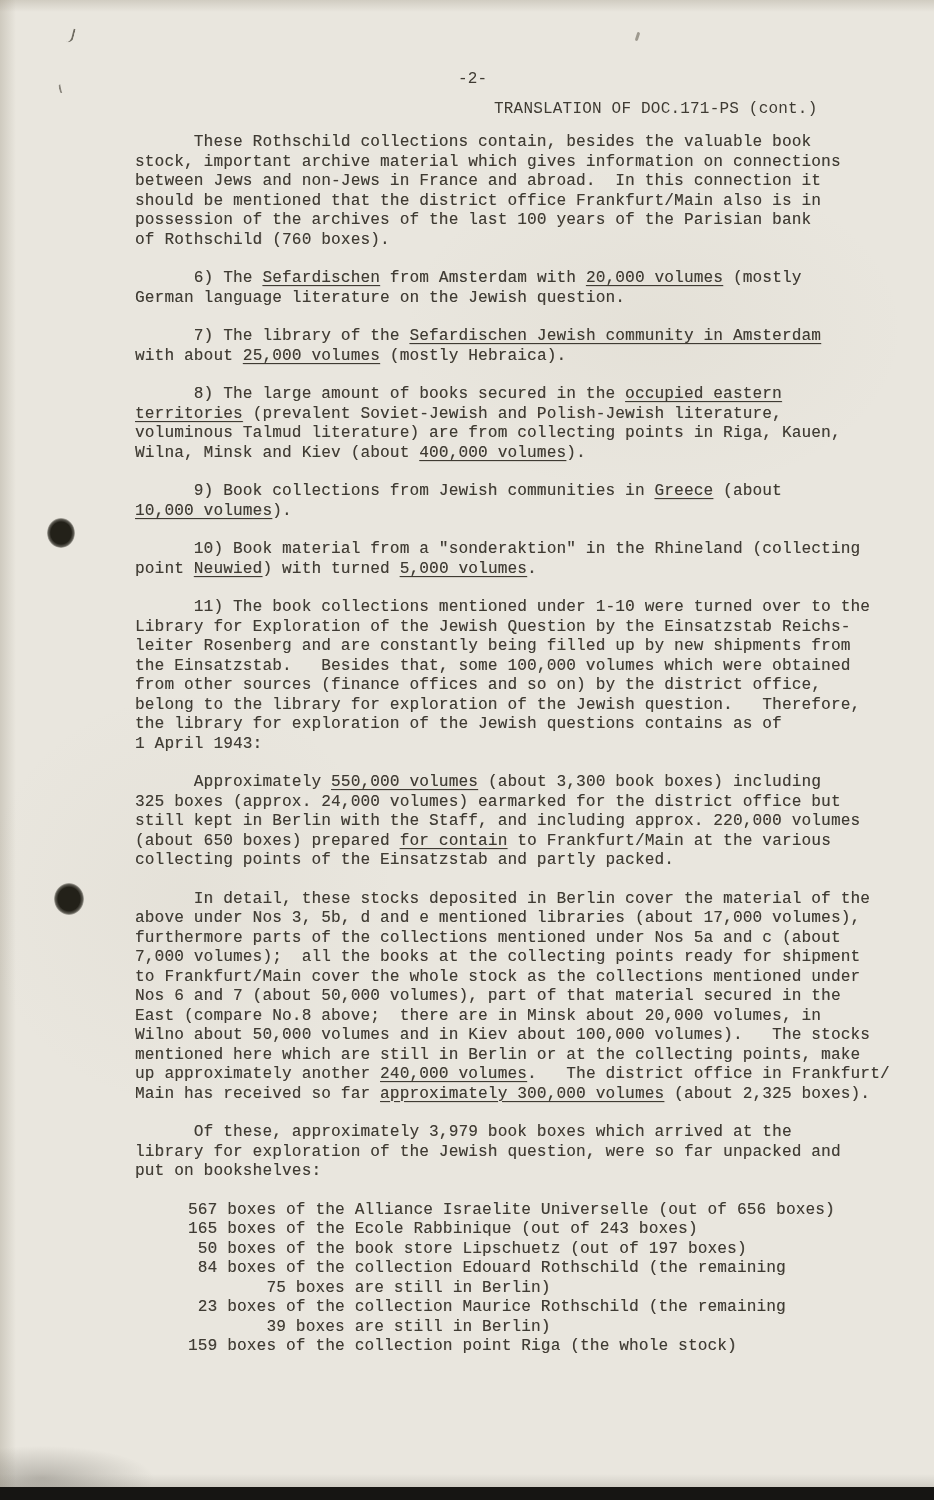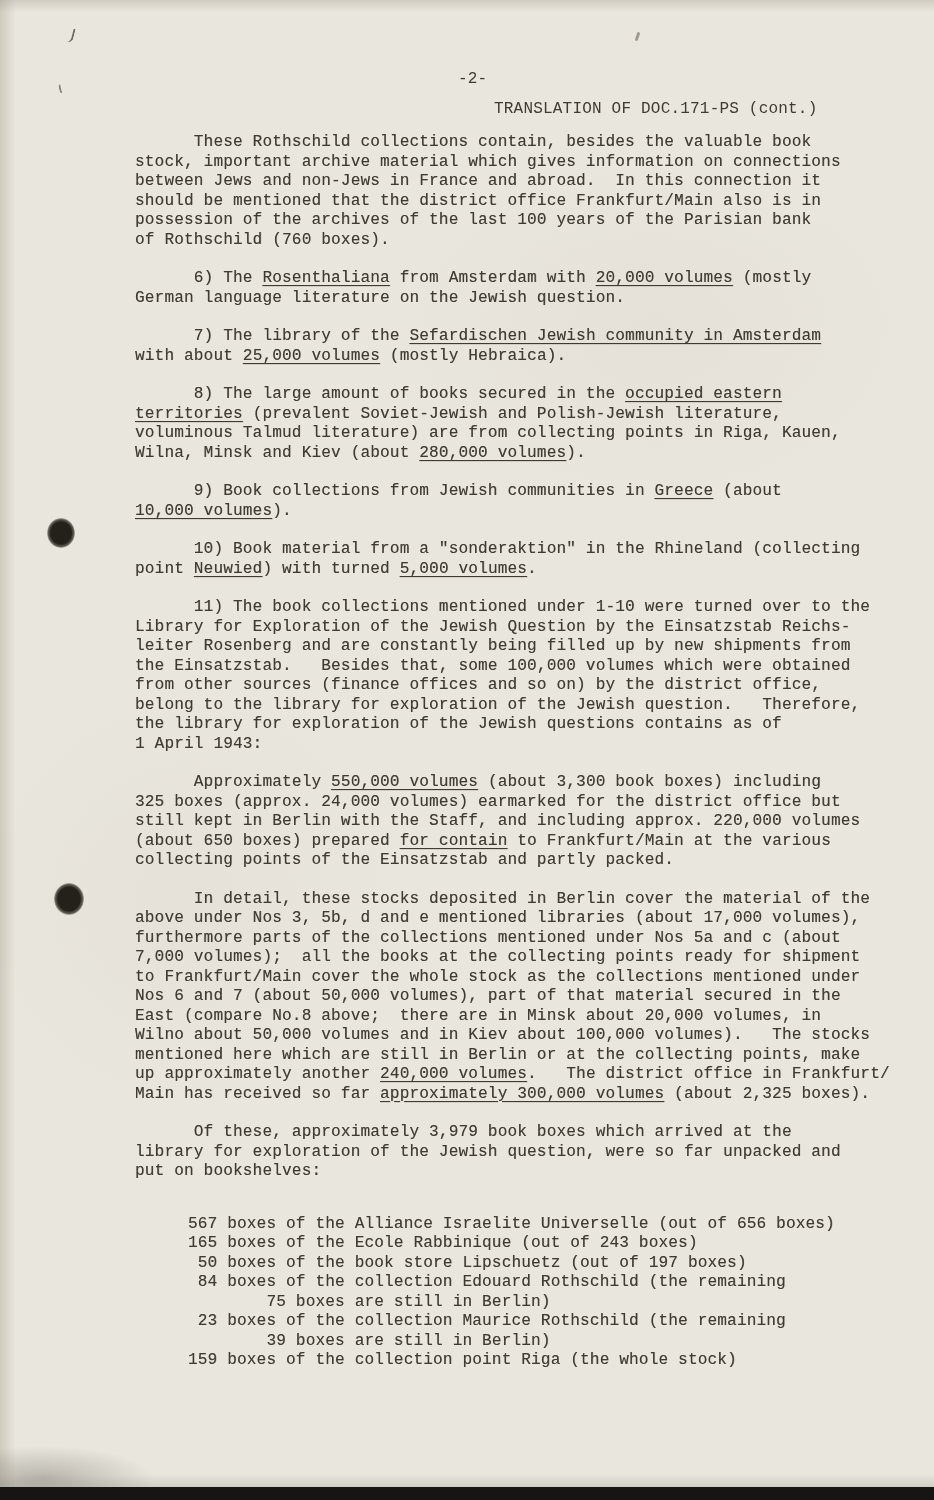--- a/index.html
+++ b/index.html
@@ -46,21 +46,21 @@
     width:788px;
     font-size:16px;
     line-height:19.5px;
     letter-spacing:0.2px;
     white-space:pre-wrap;
     text-shadow: 0.3px 0.3px 0.6px rgba(59,54,45,0.45);
   }
   .para { margin-top:19px; }
   .para:first-child { margin-top:0; }
   .u { text-decoration:underline; text-underline-offset:3px; text-decoration-thickness:1px; }
-  .list { margin-top:33px; padding-left:53px; }
+  .list { margin-top:19px; padding-left:53px; }
 </style>
 </head>
 <body>
 
 <div class="paper">
 
   <div class="mark mark-a"></div>
   <div class="mark mark-b"></div>
   <div class="mark mark-c"></div>
 
@@ -70,26 +70,26 @@
   <div class="header">
     <div class="page-num">-2-</div>
     <div class="doc-title">TRANSLATION OF DOC.171-PS (cont.)</div>
   </div>
 
   <div class="doc-body" id="doc-body"><p class="para"><span>      These Rothschild collections contain, besides the valuable book
 stock, important archive material which gives information on connections
 between Jews and non-Jews in France and abroad.  In this connection it
 should be mentioned that the district office Frankfurt/Main also is in
 possession of the archives of the last 100 years of the Parisian bank
-of Rothschild (760 boxes).</span></p><p class="para"><span>      6) The </span><span class="u">Rosenthaliana</span><span> from Amsterdam with </span><span class="u">20,000 volumes</span><span> (mostly
+of Rothschild (760 boxes).</span></p><p class="para"><span>      6) The </span><span class="u">Sefardischen</span><span> from Amsterdam with </span><span class="u">20,000 volumes</span><span> (mostly
 German language literature on the Jewish question.</span></p><p class="para"><span>      7) The library of the </span><span class="u">Sefardischen Jewish community in Amsterdam</span><span>
 with about </span><span class="u">25,000 volumes</span><span> (mostly Hebraica).</span></p><p class="para"><span>      8) The large amount of books secured in the </span><span class="u">occupied eastern</span><span>
 </span><span class="u">territories</span><span> (prevalent Soviet-Jewish and Polish-Jewish literature,
 voluminous Talmud literature) are from collecting points in Riga, Kauen,
-Wilna, Minsk and Kiev (about </span><span class="u">280,000 volumes</span><span>).</span></p><p class="para"><span>      9) Book collections from Jewish communities in </span><span class="u">Greece</span><span> (about
+Wilna, Minsk and Kiev (about </span><span class="u">400,000 volumes</span><span>).</span></p><p class="para"><span>      9) Book collections from Jewish communities in </span><span class="u">Greece</span><span> (about
 </span><span class="u">10,000 volumes</span><span>).</span></p><p class="para"><span>      10) Book material from a "sonderaktion" in the Rhineland (collecting
 point </span><span class="u">Neuwied</span><span>) with turned </span><span class="u">5,000 volumes</span><span>.</span></p><p class="para"><span>      11) The book collections mentioned under 1-10 were turned over to the
 Library for Exploration of the Jewish Question by the Einsatzstab Reichs-
 leiter Rosenberg and are constantly being filled up by new shipments from
 the Einsatzstab.   Besides that, some 100,000 volumes which were obtained
 from other sources (finance offices and so on) by the district office,
 belong to the library for exploration of the Jewish question.   Therefore,
 the library for exploration of the Jewish questions contains as of
 1 April 1943:</span></p><p class="para"><span>      Approximately </span><span class="u">550,000 volumes</span><span> (about 3,300 book boxes) including
 325 boxes (approx. 24,000 volumes) earmarked for the district office but

